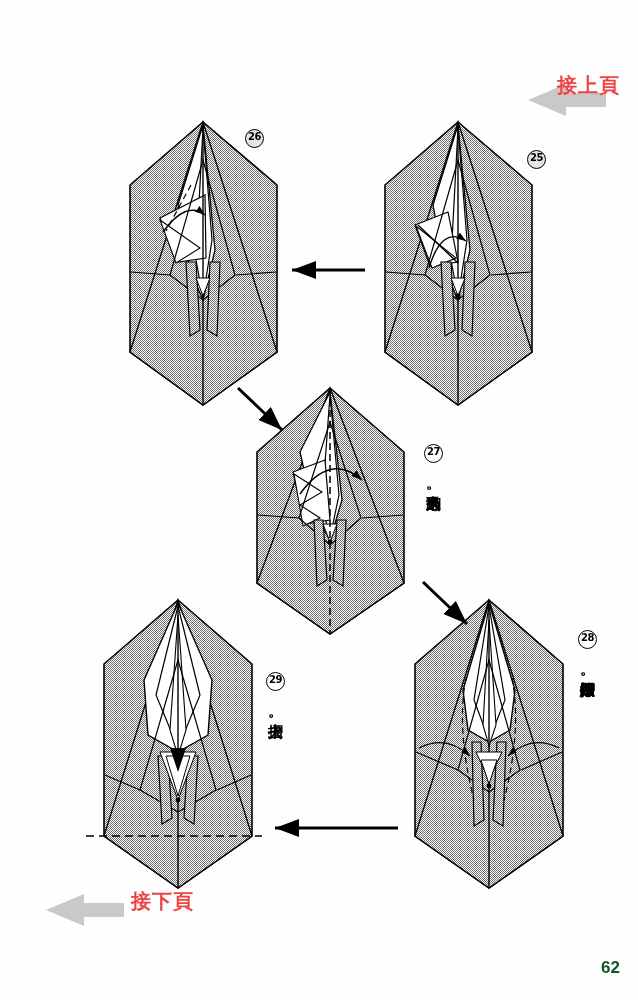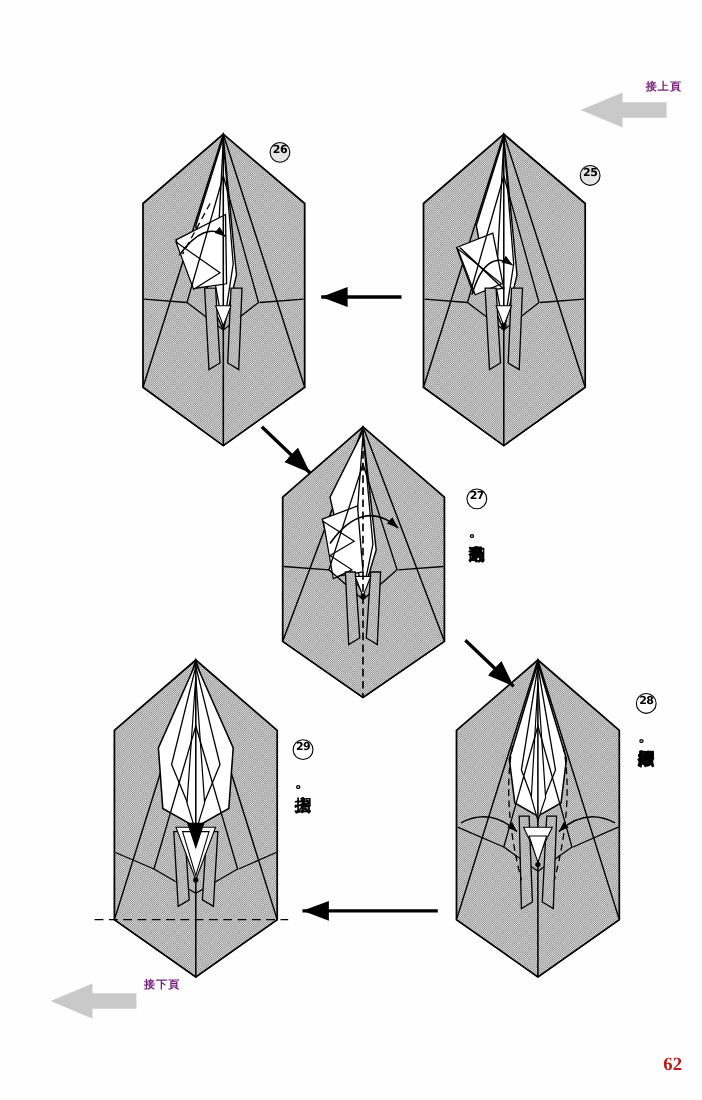--- a/index.html
+++ b/index.html
@@ -24,23 +24,23 @@
     position: absolute;
     left: 0; top: 0;
     width: 638px;
     height: 1000px;
   }
   
   .cont {
     position: absolute;
     font-family: Liberation Sans, sans-serif;
     font-weight: bold;
-    font-size: 10px;
+    font-size: 20px;
     letter-spacing: 1px;
-    color: #701a75;
+    color: #ef4444;
     white-space: nowrap;
   }
   #cont-top-label { right: 18px; top: 72px; }
   #cont-bottom-label { left: 88px; top: 888px; margin-left: 43px; }
 
   
   .caption {
     position: absolute;
     writing-mode: vertical-rl;
     text-orientation: upright;
@@ -80,22 +80,22 @@
     writing-mode: horizontal-tb;
     margin: 0 auto 3px auto;
     letter-spacing: -0.5px;
   }
   #page-number {
     position: absolute;
     right: 18px;
     bottom: 22px;
     font-size: 17px;
     font-weight: bold;
-    font-family: Liberation Serif, serif;
-    color: #b91c1c;
+    font-family: Liberation Sans, sans-serif;
+    color: #14532d;
   }
 </style>
 </head>
 <body>
 
 <div id="page">
 
   <svg class="layer" viewBox="0 0 638 1000">
     <defs>
 

